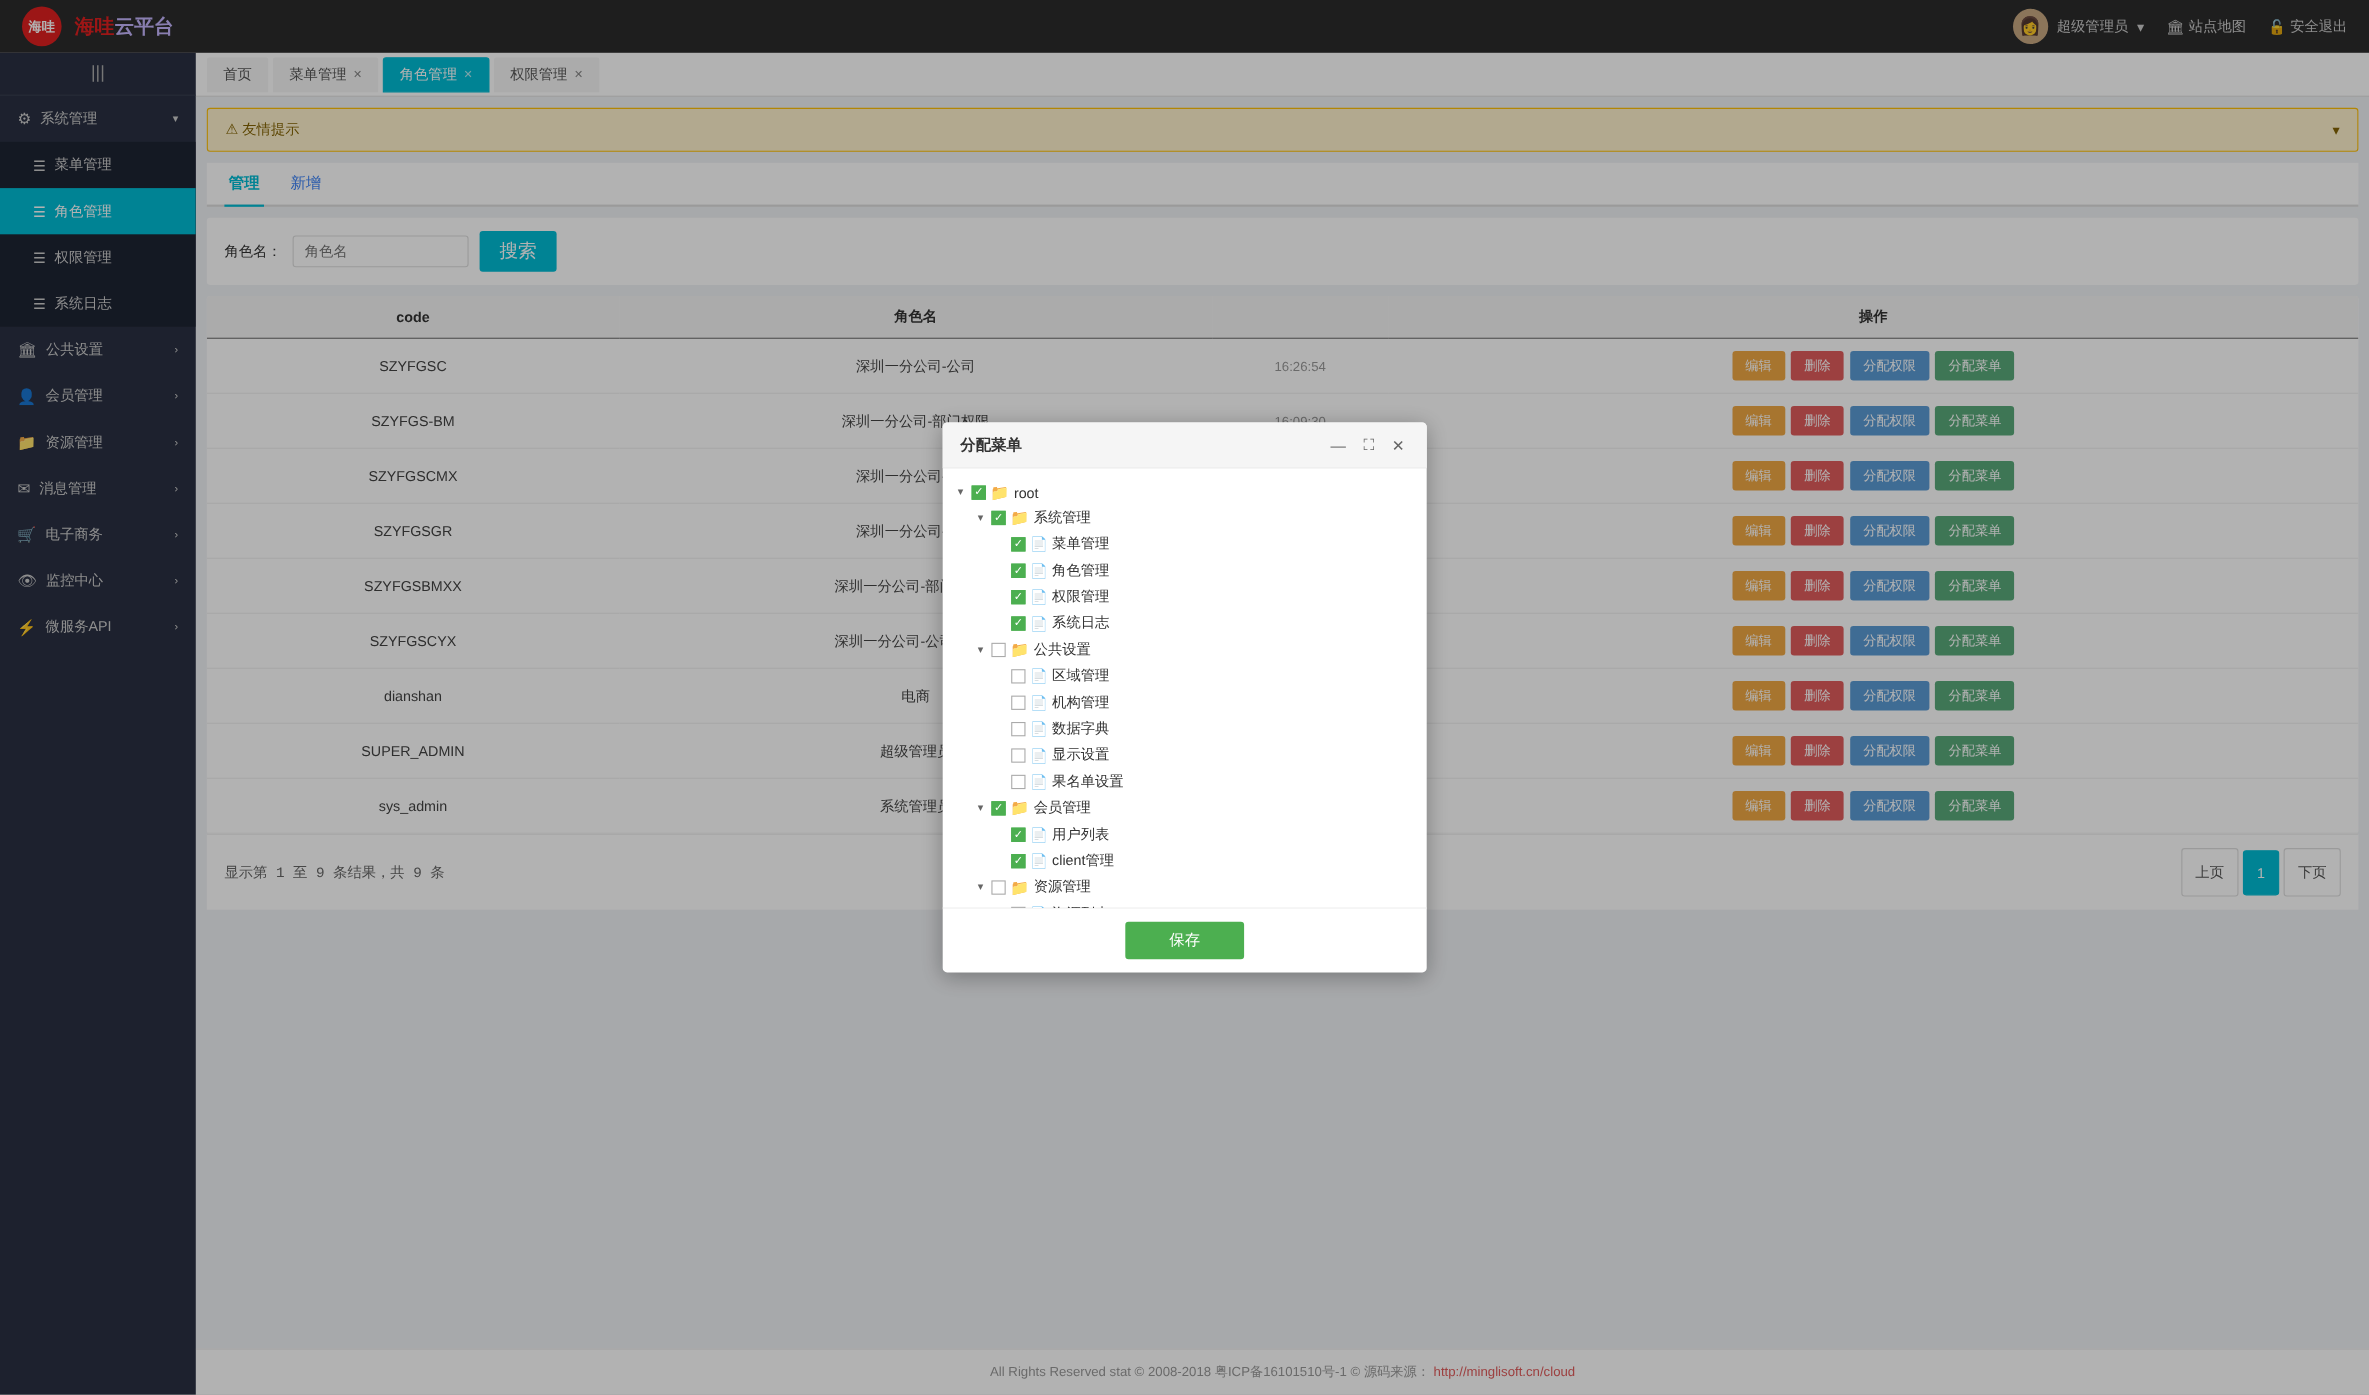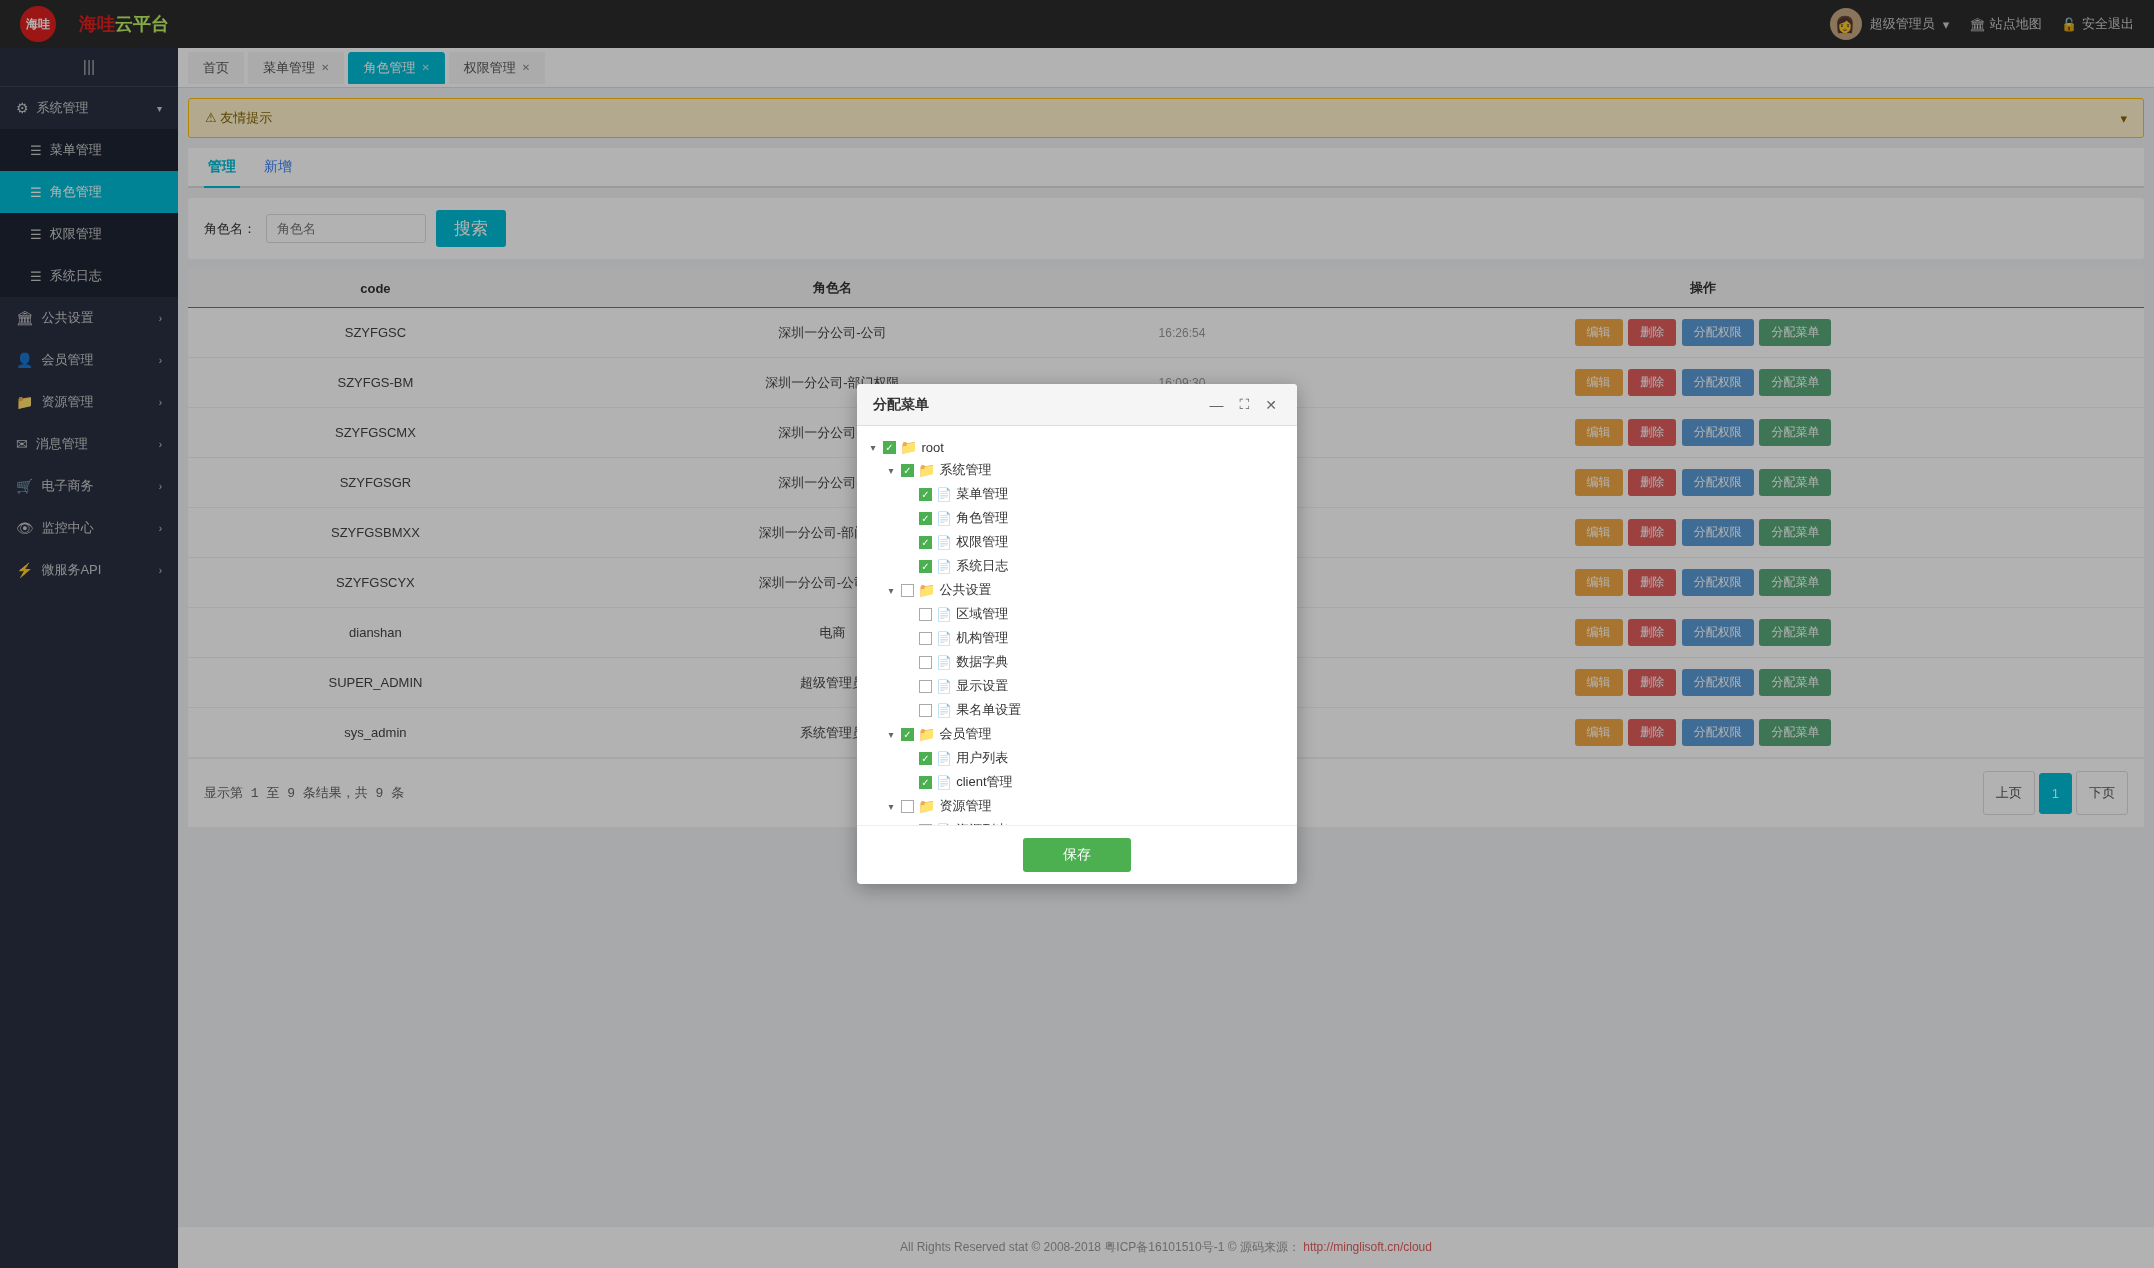--- a/index.html
+++ b/index.html
@@ -10,21 +10,21 @@
       background: #2c2c2c;
       height: 48px;
       display: flex;
       align-items: center;
       padding: 0 20px;
       justify-content: space-between;
     }
     .logo-area {
       display: flex;
       align-items: center;
-      gap: 23px;
+      gap: 12px;
     }
     .logo-icon {
       width: 36px;
       height: 36px;
       background: #e02020;
       border-radius: 50%;
       display: flex;
       align-items: center;
       justify-content: center;
       color: white;
@@ -369,21 +369,21 @@
   </style>
 </head>
 <body>
 
 <div class="top-header">
   <div class="logo-area">
     <div class="logo-icon">
       <span>海哇</span>
     </div>
     <div class="logo-text">
-      <span style="color:#e02020">海哇</span><span style="color:#bef264">云平台</span>
+      <span style="color:#e02020">海哇</span><span style="color:#c4b5fd">云平台</span>
     </div>
   </div>
   <div class="header-right">
     <div class="user-info">
       <div class="avatar">👩</div>
       <span>超级管理员</span>
       <span>▾</span>
     </div>
     <div class="link-item">
       <span>🏛</span>

